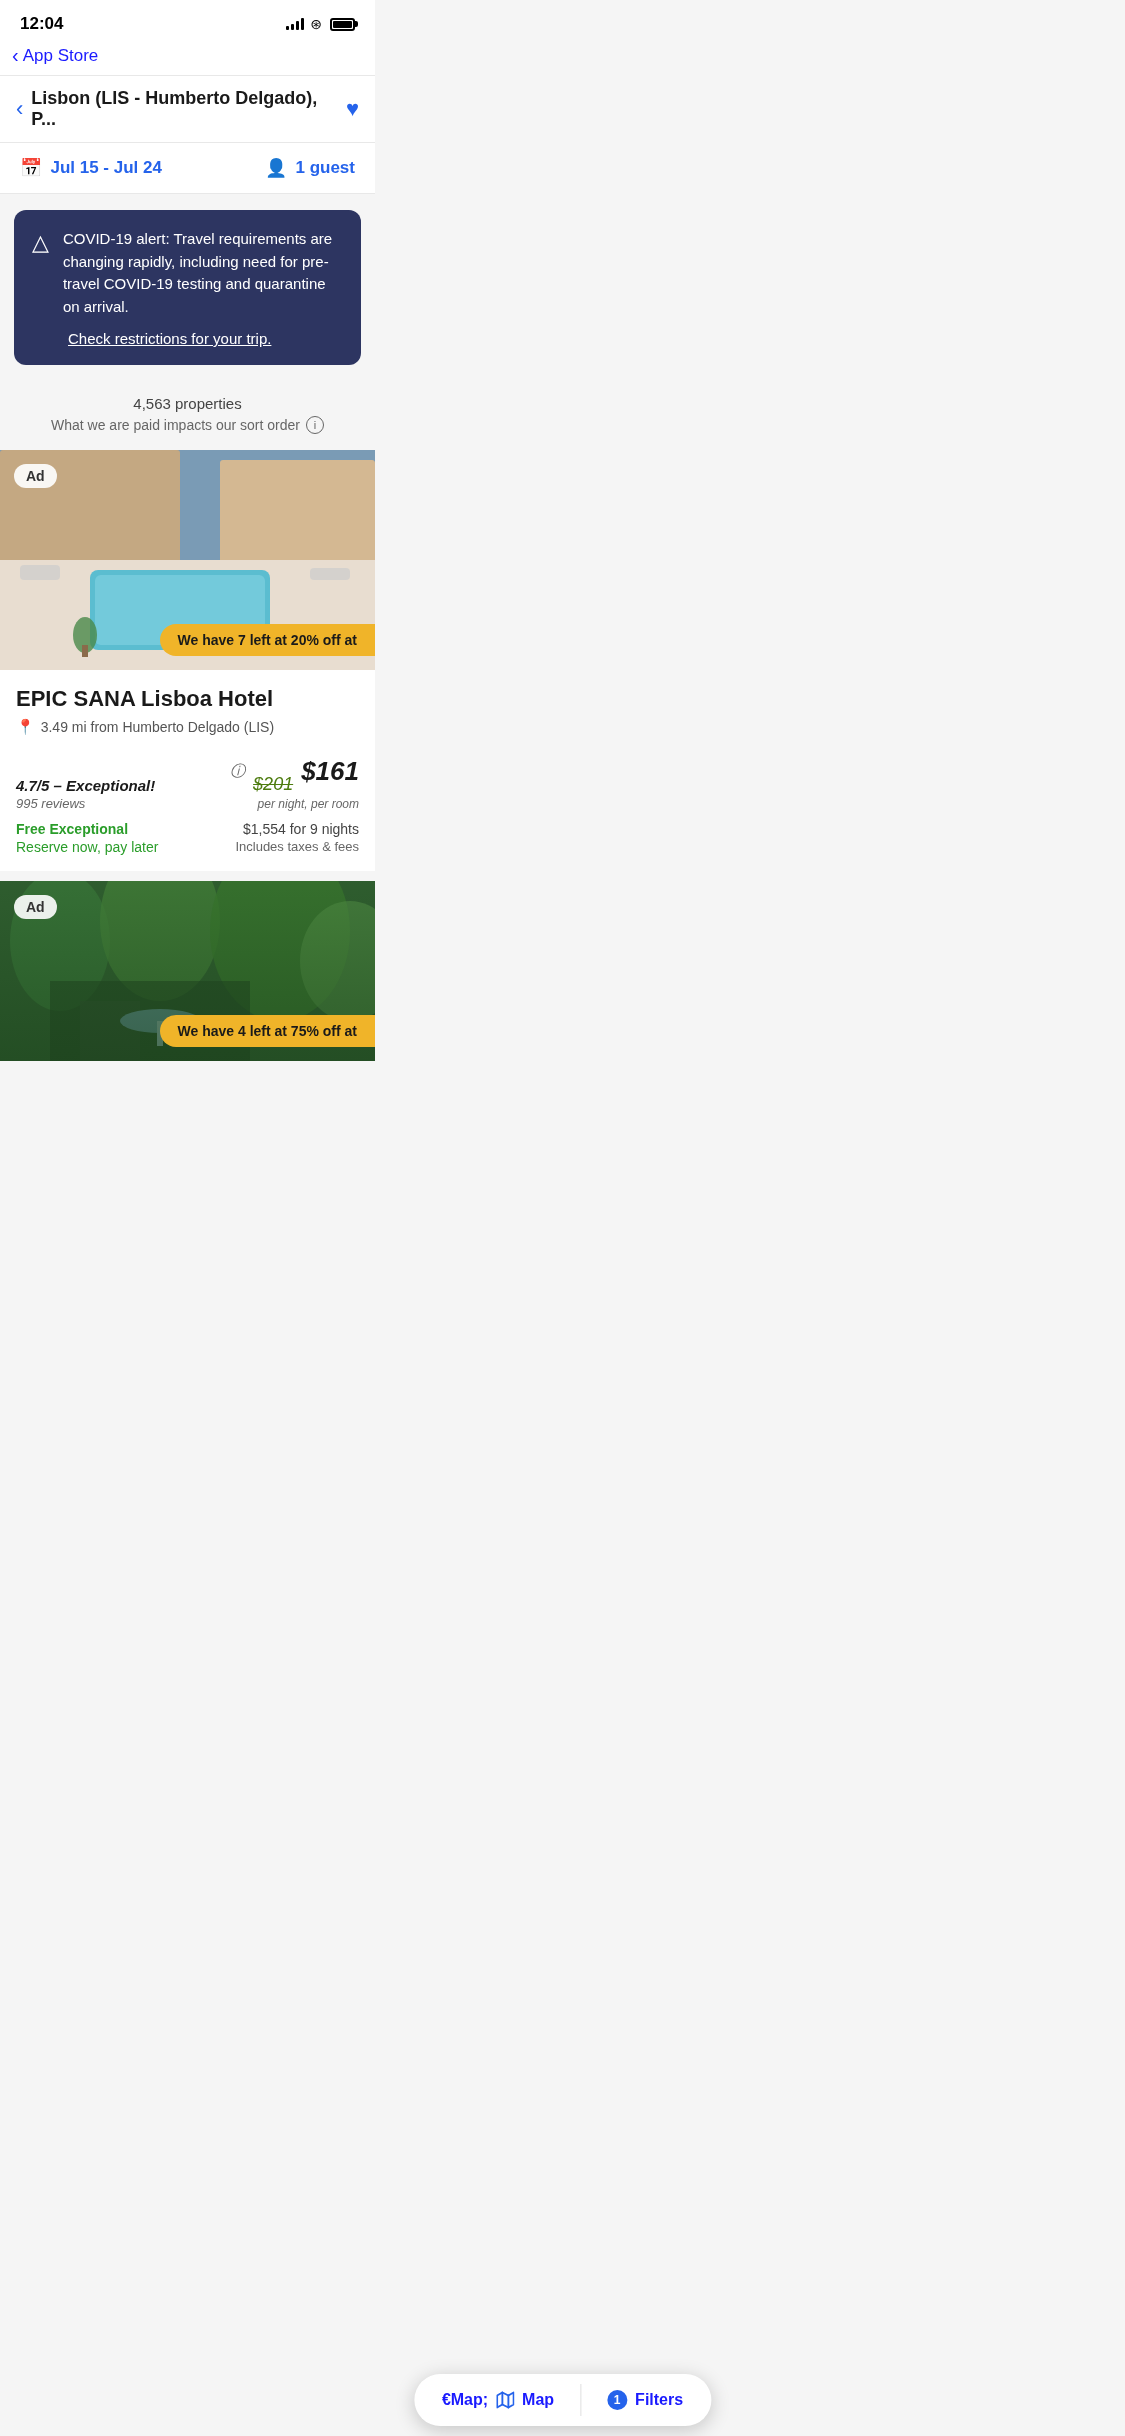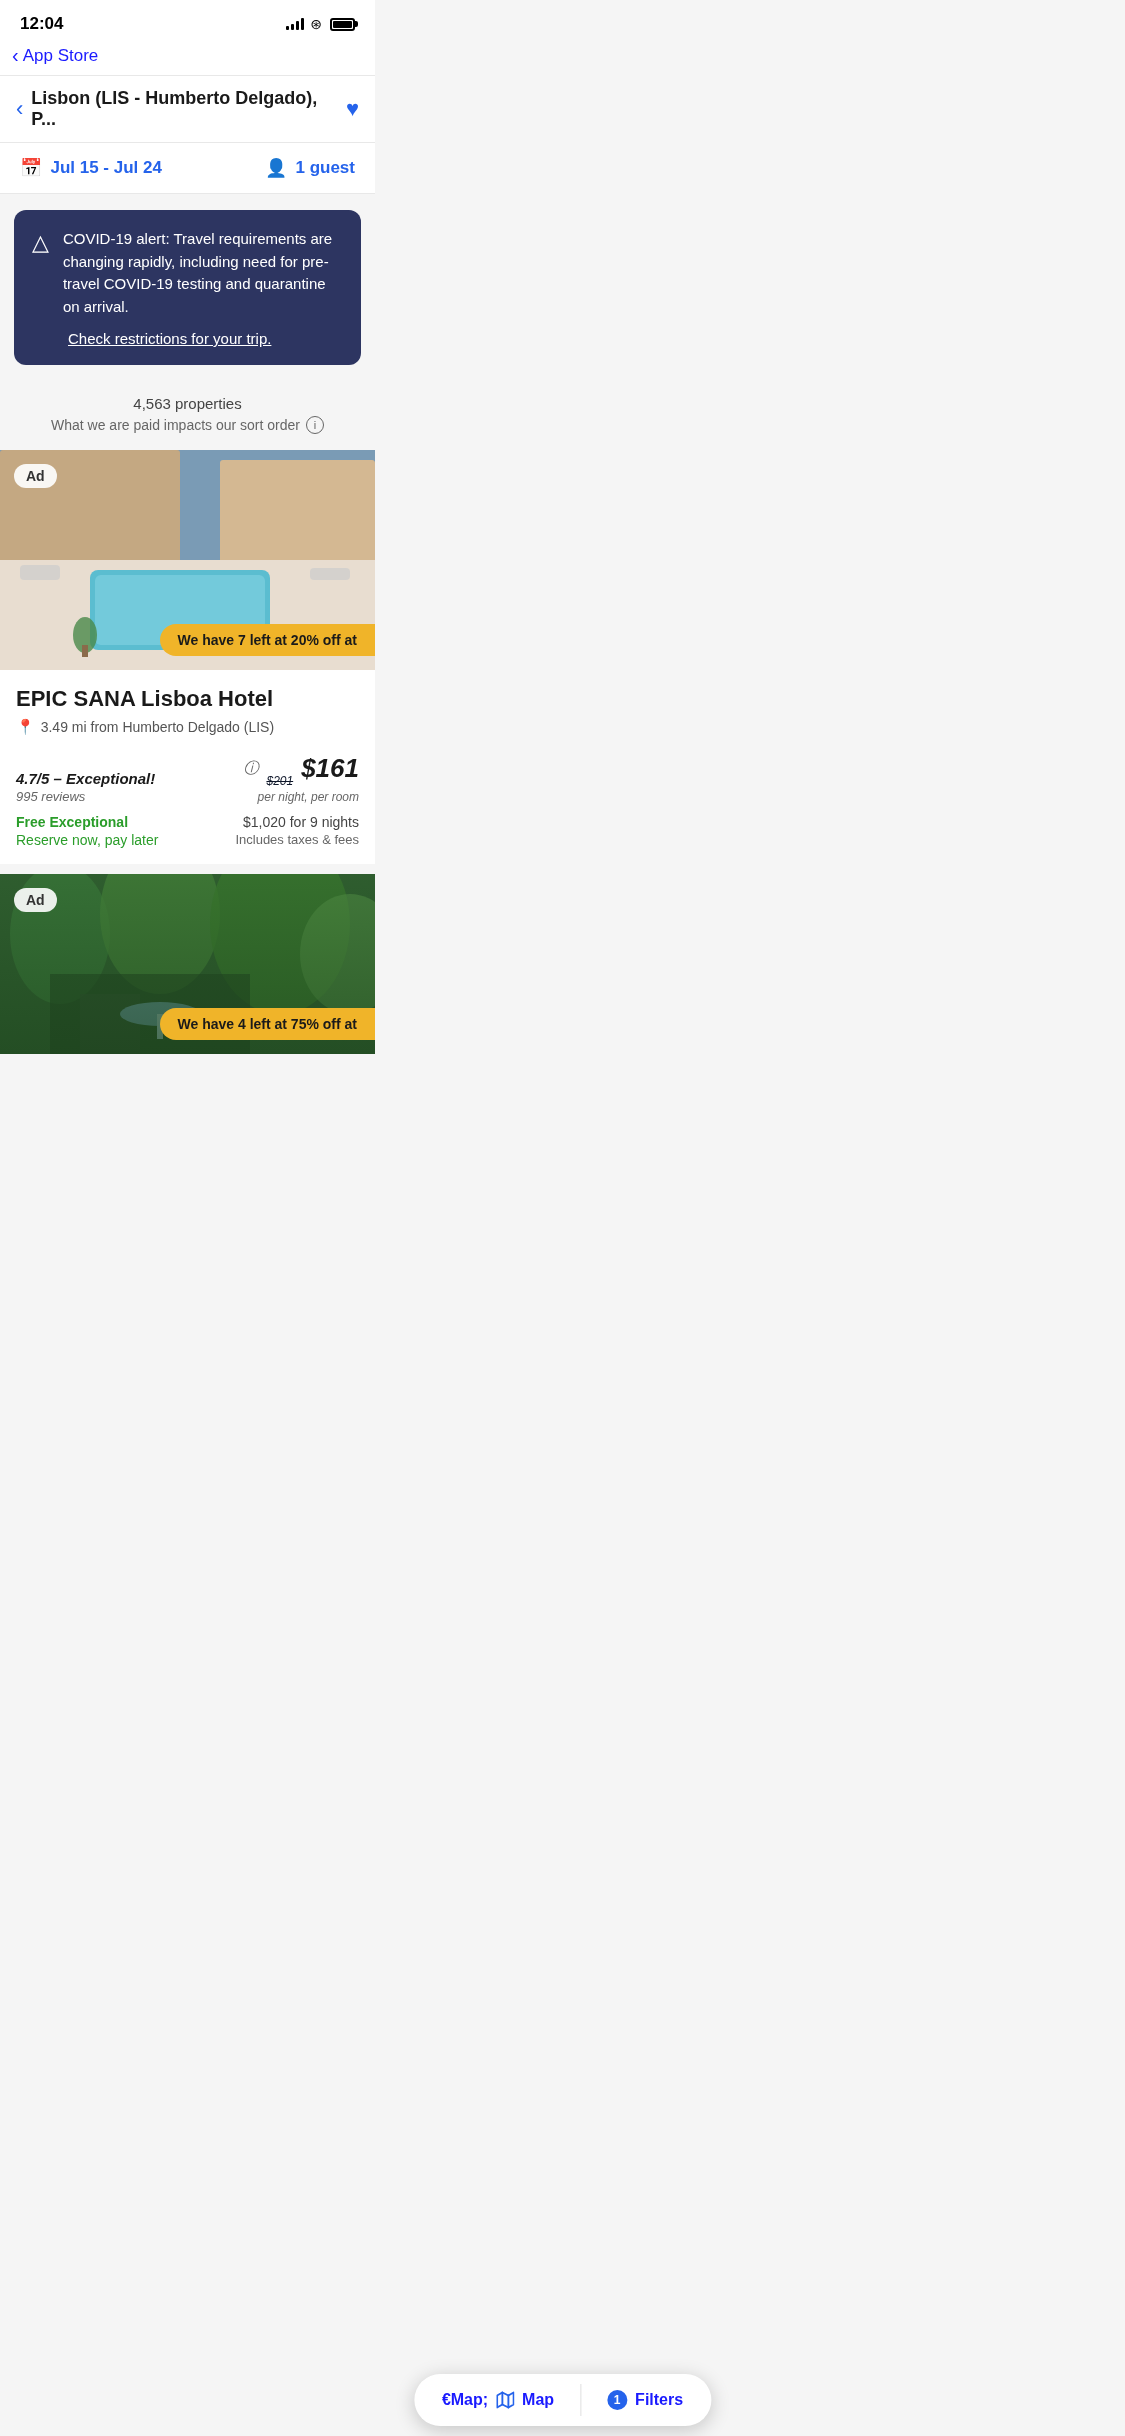--- a/index.html
+++ b/index.html
@@ -351,22 +351,22 @@
     .price-top {
       display: flex;
       align-items: center;
       gap: 8px;
     }
     .price-info-icon {
       color: #666;
       font-size: 15px;
     }
     .original-price {
-      font-size: 12px;
-      color: #0f172a;
+      font-size: 18px;
+      color: #4d7c0f;
       text-decoration: line-through;
       margin-top: 26px;
     }
     .current-price {
       font-size: 26px;
       font-weight: 800;
       color: #1a1a1a;
     }
     .per-night {
       font-size: 12px;
@@ -600,21 +600,21 @@
         </div>
         <span class="per-night">per night, per room</span>
       </div>
     </div>
     <div class="cancellation-row">
       <div class="cancellation-text">
         <span class="free-cancel">Free Exceptional</span>
         <span class="reserve-later">Reserve now, pay later</span>
       </div>
       <div class="total-price">
-        <span class="total-amount">$1,020 for 9 nights</span>
+        <span class="total-amount">$1,554 for 9 nights</span>
         <span class="taxes-text">Includes taxes &amp; fees</span>
       </div>
     </div>
   </div>
 </div>
 
 <div class="hotel-card-2">
   <div class="hotel-image-2">
     <svg width="100%" height="180" viewBox="0 0 375 180" preserveAspectRatio="xMidYMid slice" style="position:absolute;top:0;left:0;">
       <rect width="375" height="180" fill="#2d5a2d"></rect>

